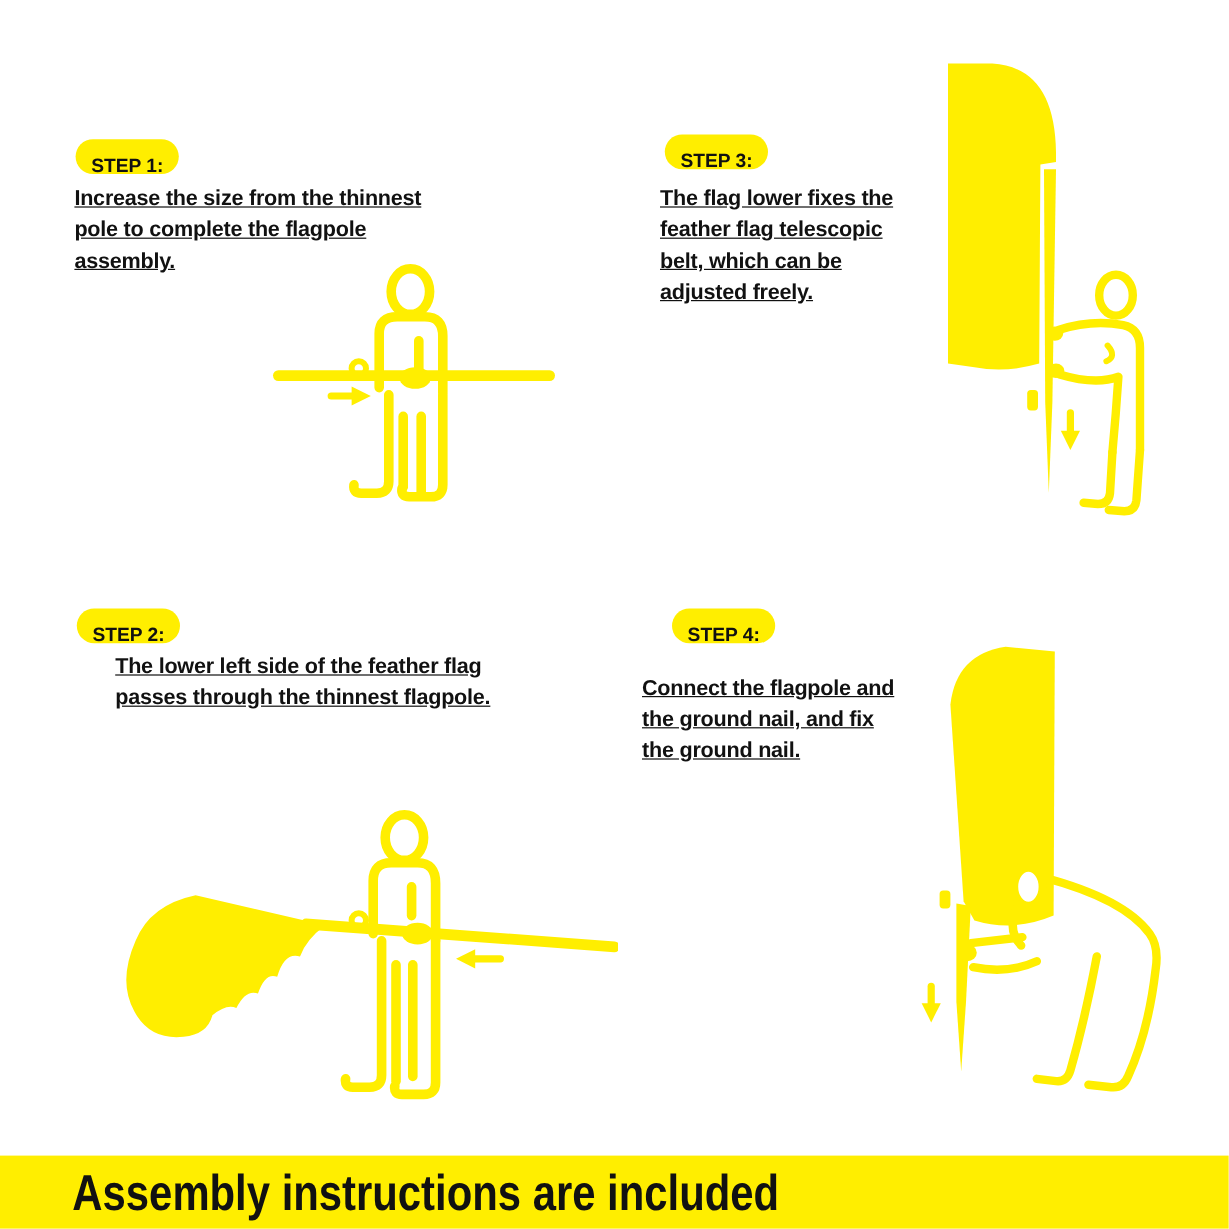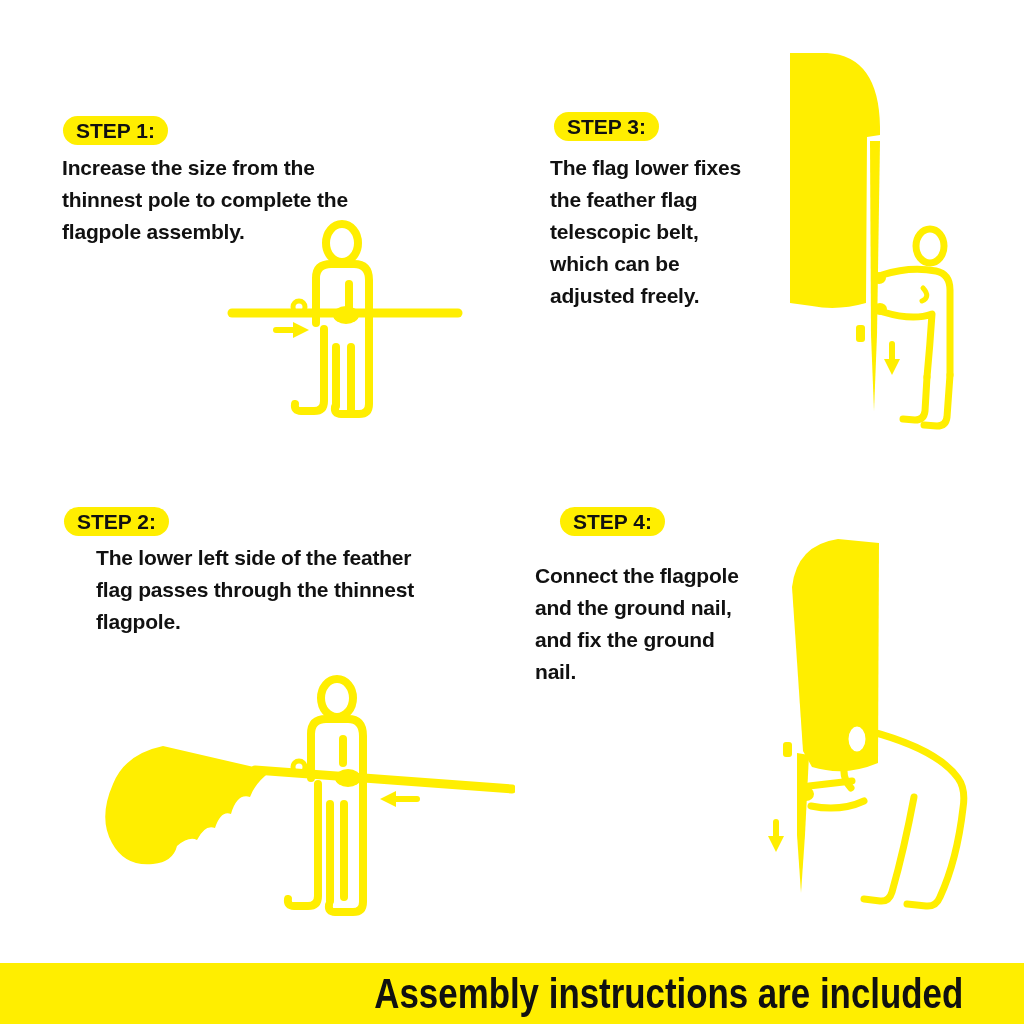--- a/index.html
+++ b/index.html
@@ -1,31 +1,31 @@
 <!DOCTYPE html>
 <html style="--accent: #FFEE00; --text: #111111; --background: #FFFFFF;"><head>
 <meta charset="utf-8">
 <style>
   :root { --accent:#FFEE00; --text:#111111; --background:#FFFFFF; }
   * { margin:0; padding:0; box-sizing:border-box; }
   html,body { width:1024px; height:1024px; background:var(--background); overflow:hidden; }
   .sheet { position:relative; width:1024px; height:1024px; background:var(--background);
            font-family:"Liberation Sans", sans-serif; }
   .badge { position:absolute; display:inline-block; background:var(--accent); color:var(--text);
-           font-weight:bold; font-size:21px; line-height:29px; height:29px; padding:0 13px;
+           font-weight:bold; font-size:16px; line-height:29px; height:29px; padding:8px 13px;
            border-radius:15px; white-space:nowrap;text-align:right; }
-  .desc { position:absolute; color:var(--text); font-weight:bold; font-size:21px;
-          line-height:32px; letter-spacing:-0.2px; }
+  .desc { position:absolute; color:var(--text); font-weight:bold; font-size:18px;
+          line-height:26px; letter-spacing:-0.2px;text-decoration:underline; }
   .ill { position:absolute; color:var(--accent); display:block; }
   .ill path, .ill ellipse, .ill circle, .ill rect { fill:none; stroke:currentColor;
         stroke-linecap:round; stroke-linejoin:round; }
   .ill .f { fill:currentColor; stroke:none; }
   .ill .wf { fill:#ffffff; }
   .banner { position:absolute; left:0; top:963px; width:1024px; height:61px;
-            background:var(--accent); display:flex; align-items:center; justify-content:flex-end; }
+            background:var(--accent); display:flex; align-items:center; justify-content:flex-start; }
   .banner span { color:var(--text); font-weight:bold; font-size:42px; white-space:nowrap;
                  transform:scaleX(0.83); }
 </style>
 </head>
 <body>
 
 <div class="sheet">
 
   <section>
     <span class="badge" style="left:63px;top:116px">STEP 1:</span>

